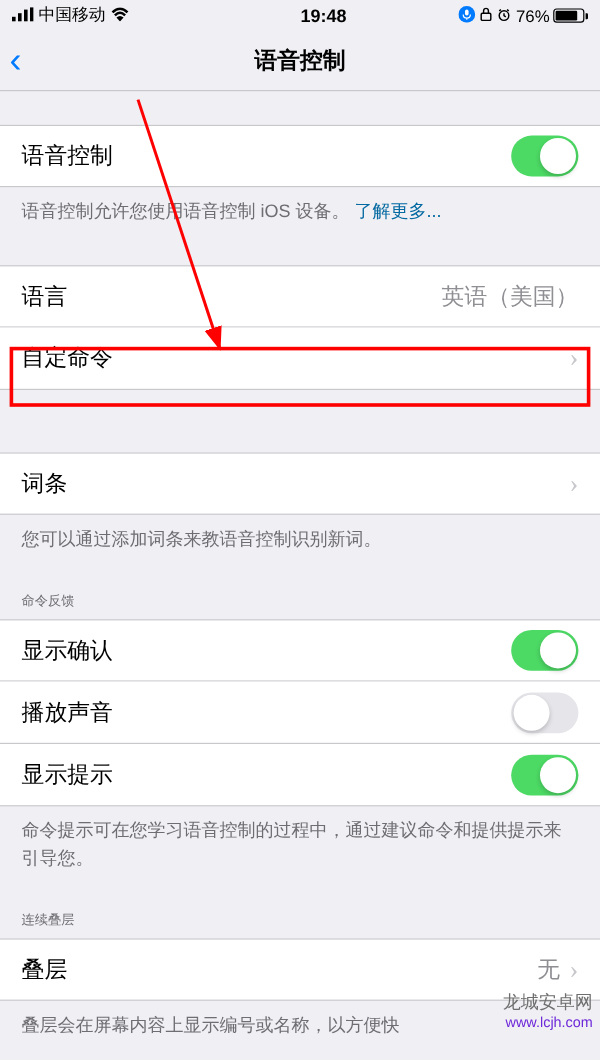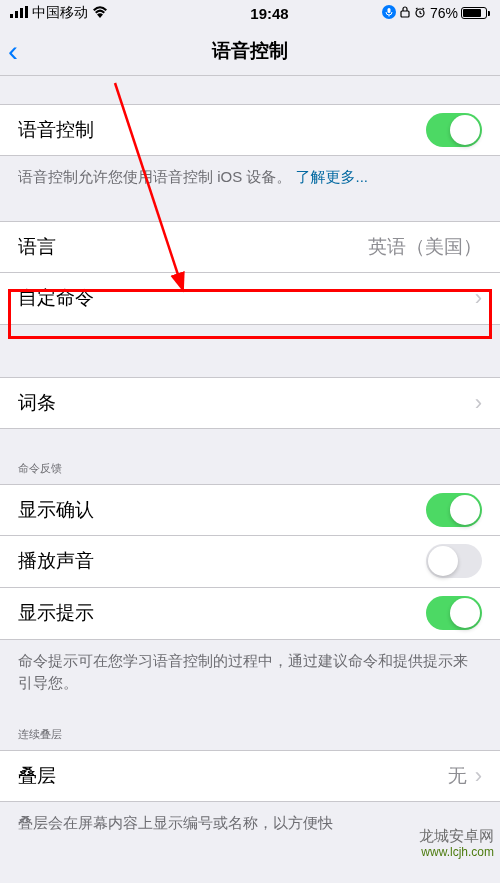--- a/index.html
+++ b/index.html
@@ -57,21 +57,21 @@
       display: flex;
       align-items: center;
       justify-content: space-between;
       border-top: 1px solid #c8c7cc;
       border-bottom: 1px solid #c8c7cc;
       position: relative;
     }
     .cell + .cell { border-top: none; }
     .cell .label { font-size: 19px; }
     .cell .value { color: #8e8e93; font-size: 19px; }
-    .cell .right { display: flex; gap: 8px; }
+    .cell .right { display: flex; gap: 8px; font-family: Liberation Serif, serif; }
     .chevron { color: #c7c7cc; font-size: 22px; font-weight: 300; }
     .footer {
       padding: 10px 18px 0;
       color: #6d6d72;
       font-size: 15px;
       line-height: 1.5;
     }
     .footer a { color: #0369a1; text-decoration: none; }
     .header {
       padding: 14px 18px 8px;
@@ -110,21 +110,21 @@
     .watermark {
       position: absolute;
       right: 6px;
       bottom: 22px;
       text-align: right;
       font-size: 15px;
       color: #6e6e6e;
       line-height: 1.3;
       pointer-events: none;
     }
-    .watermark .line2 { font-size: 12px; color: #4d7c0f; }
+    .watermark .line2 { font-size: 12px; color: #6d28d9; }
     .battery {
       display: inline-flex;
       align-items: center;
     }
     .battery-body {
       width: 26px;
       height: 12px;
       border: 1px solid #000;
       border-radius: 3px;
       margin-left: 3px;
@@ -231,20 +231,21 @@
   </div>
 </div>
 
 <div class="group" style="margin-top:52px">
   <div class="cell">
     <span class="label">词条</span>
     <div class="right">
       <span class="chevron">›</span>
     </div>
   </div>
+  <div class="footer">您可以通过添加词条来教语音控制识别新词。</div>
 </div>
 
 <div class="header" style="margin-top:18px">命令反馈</div>
 <div>
   <div class="cell">
     <span class="label">显示确认</span>
     <div class="toggle on">
         <div class="knob"></div>
       </div>
   </div>

